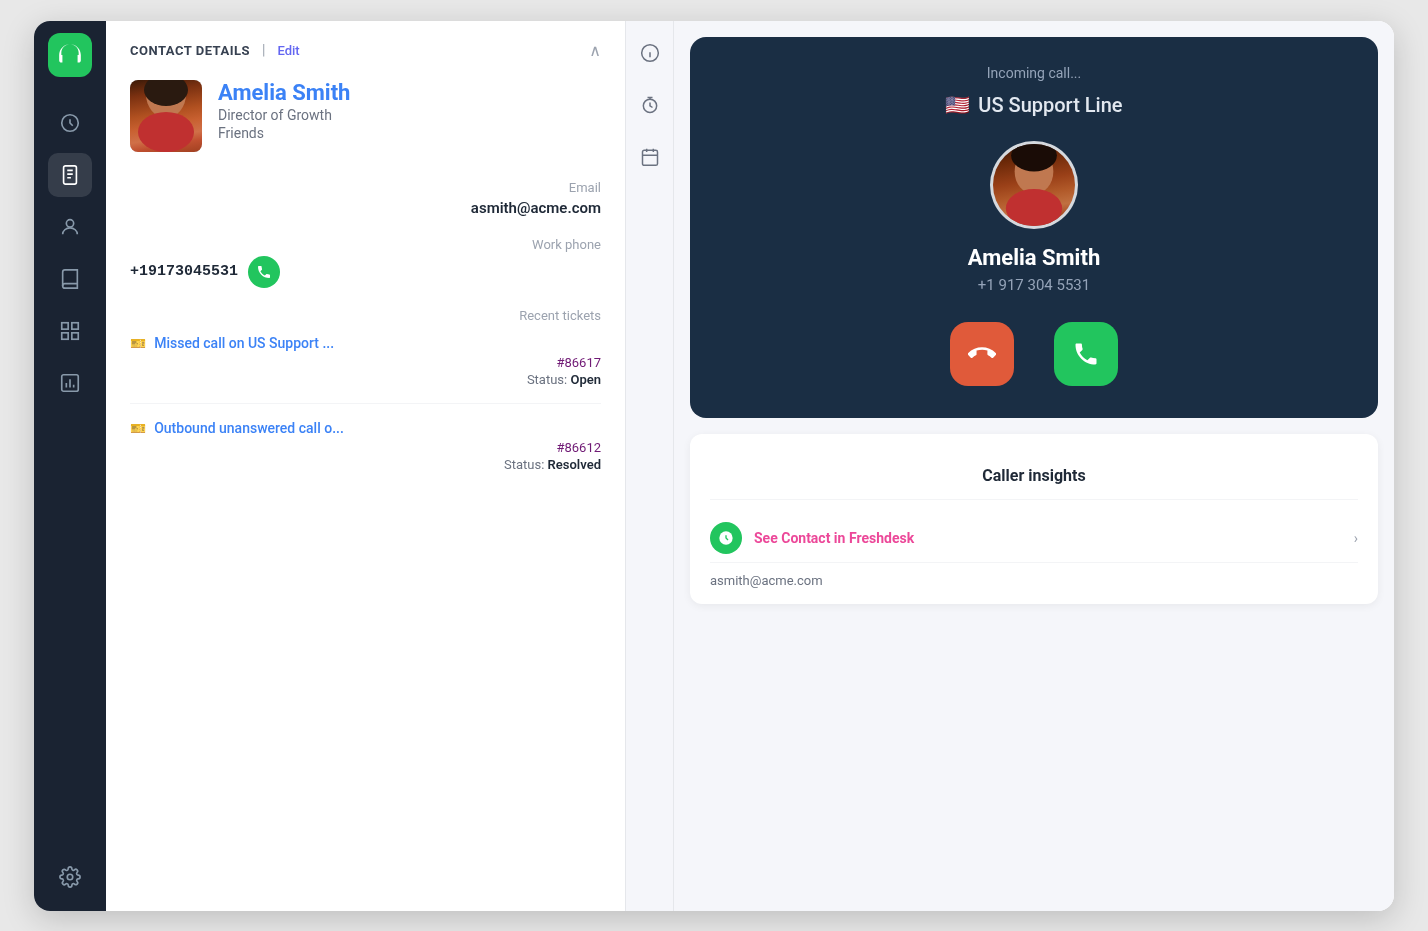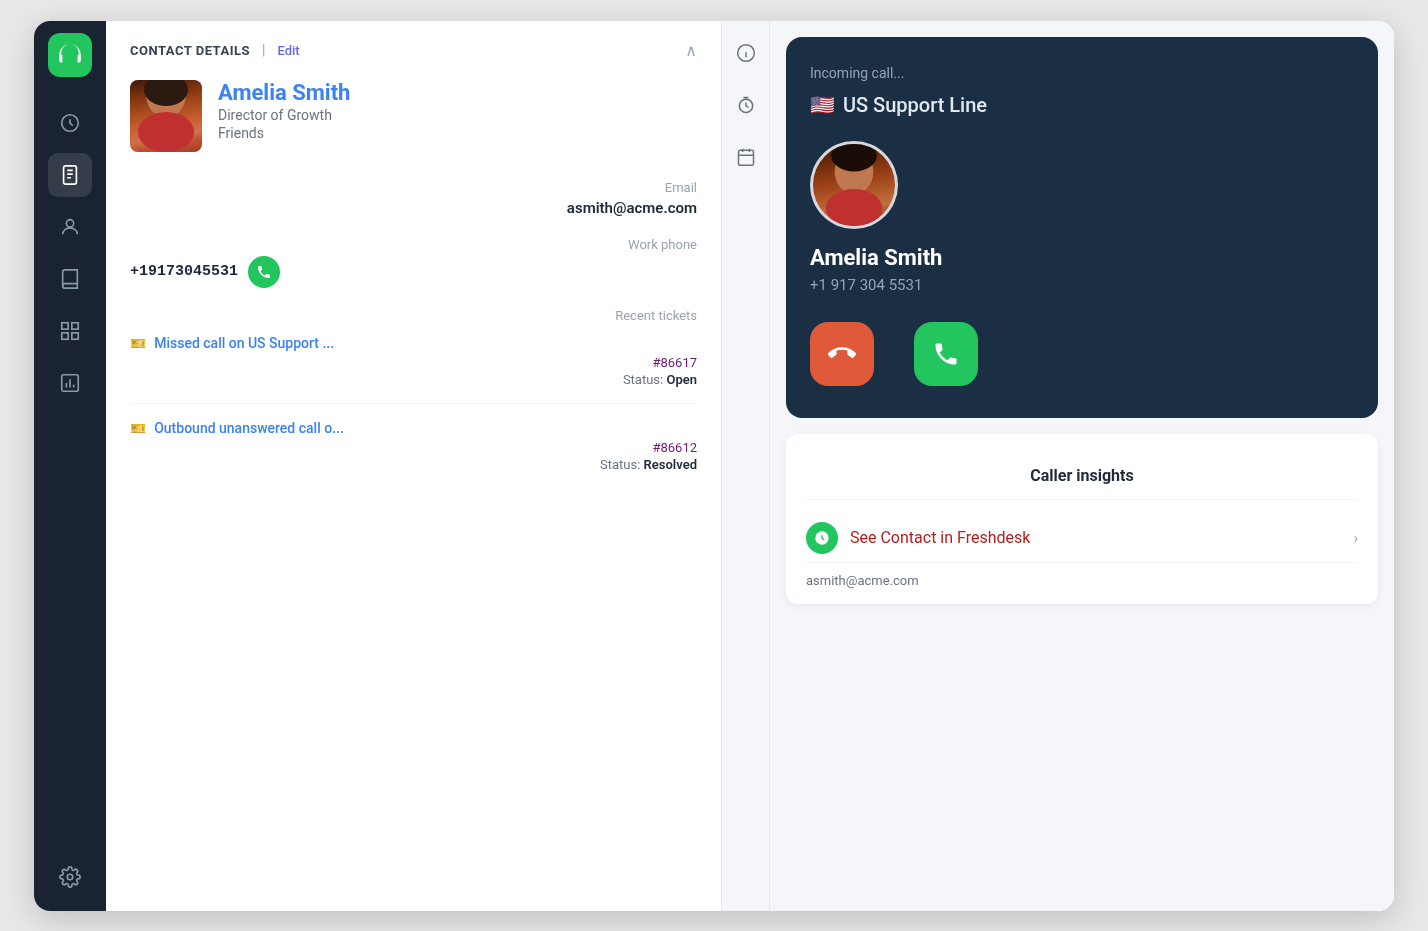--- a/index.html
+++ b/index.html
@@ -59,21 +59,21 @@
     }
     .nav-item svg { width: 22px; height: 22px; }
     
     .main-content {
       flex: 1;
       display: flex;
       background: #f5f6fa;
     }
     
     .contact-panel {
-      width: 616px;
+      width: 520px;
       background: #fff;
       padding: 20px 24px;
       border-right: 1px solid #e5e7eb;
       overflow-y: auto;
       position: relative;
     }
     .contact-header {
       display: flex;
       align-items: center;
       justify-content: space-between;
@@ -238,20 +238,21 @@
       background: #1a2e44;
       border-radius: 16px;
       margin: 16px;
       overflow: hidden;
       flex: 0 0 auto;
     }
     .incoming-call-inner {
       padding: 28px 24px 32px;
       display: flex;
       flex-direction: column;
+      align-items: center;
     }
     .incoming-text {
       font-size: 14px;
       color: #94a3b8;
       margin-bottom: 12px;
     }
     .support-line-row {
       display: flex;
       align-items: center;
       gap: 8px;
@@ -337,23 +338,23 @@
       height: 32px;
       background: #22c55e;
       border-radius: 50%;
       display: flex;
       align-items: center;
       justify-content: center;
       flex-shrink: 0;
     }
     .insights-icon svg { width: 16px; height: 16px; color: #fff; }
     .insights-link {
-      font-size: 16px;
-      color: #b91c1c;
-      font-weight: 400;
+      font-size: 14px;
+      color: #ec4899;
+      font-weight: 700;
       flex: 1;
     }
     .insights-chevron { color: #9ca3af; font-size: 14px; }
     .insights-email {
       font-size: 13px;
       color: #6b7280;
       padding: 10px 0 0;
     }
   </style>
 </head>

